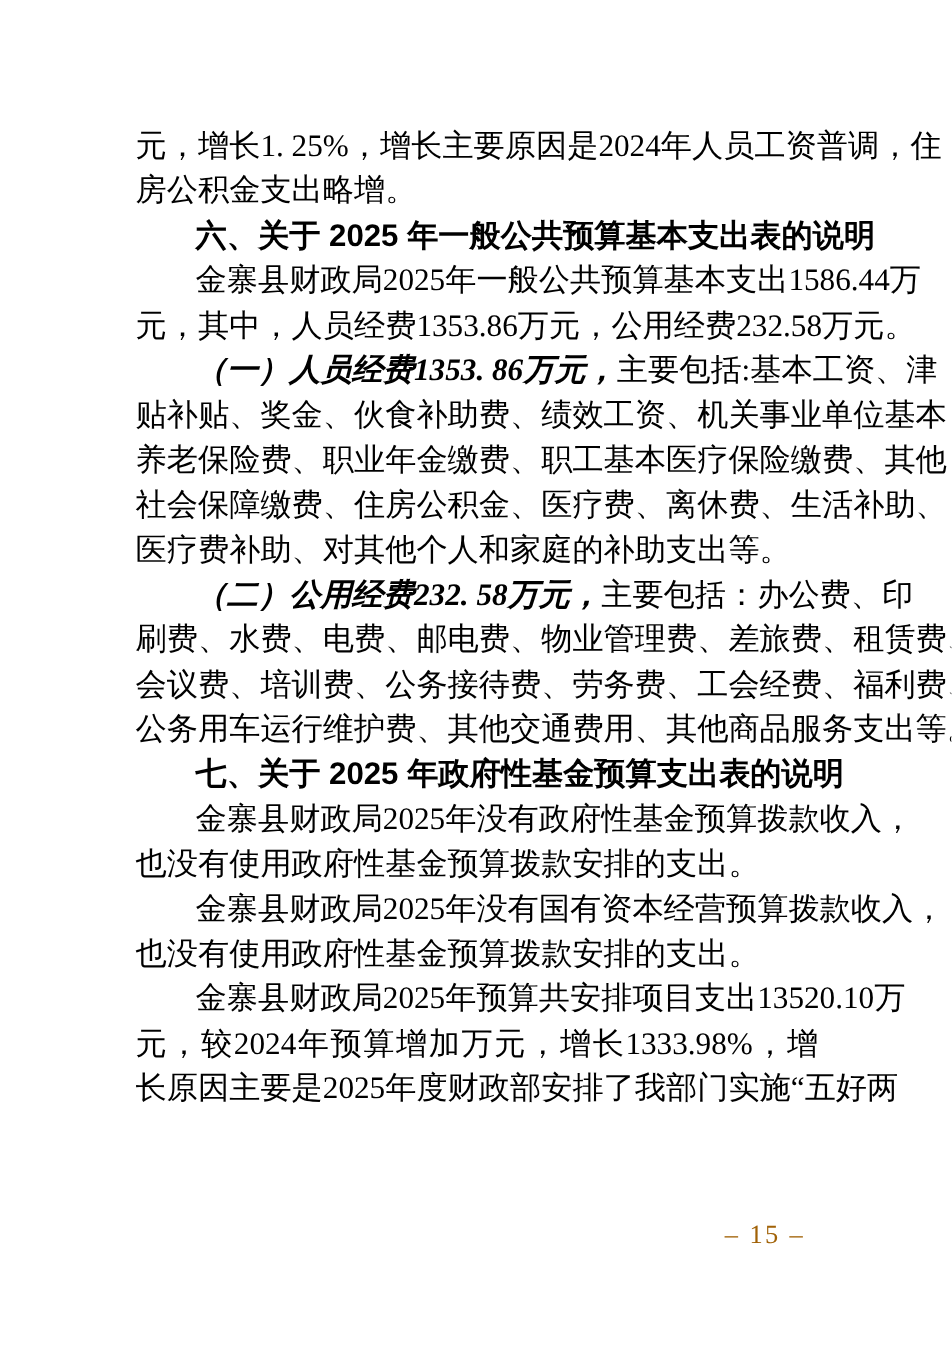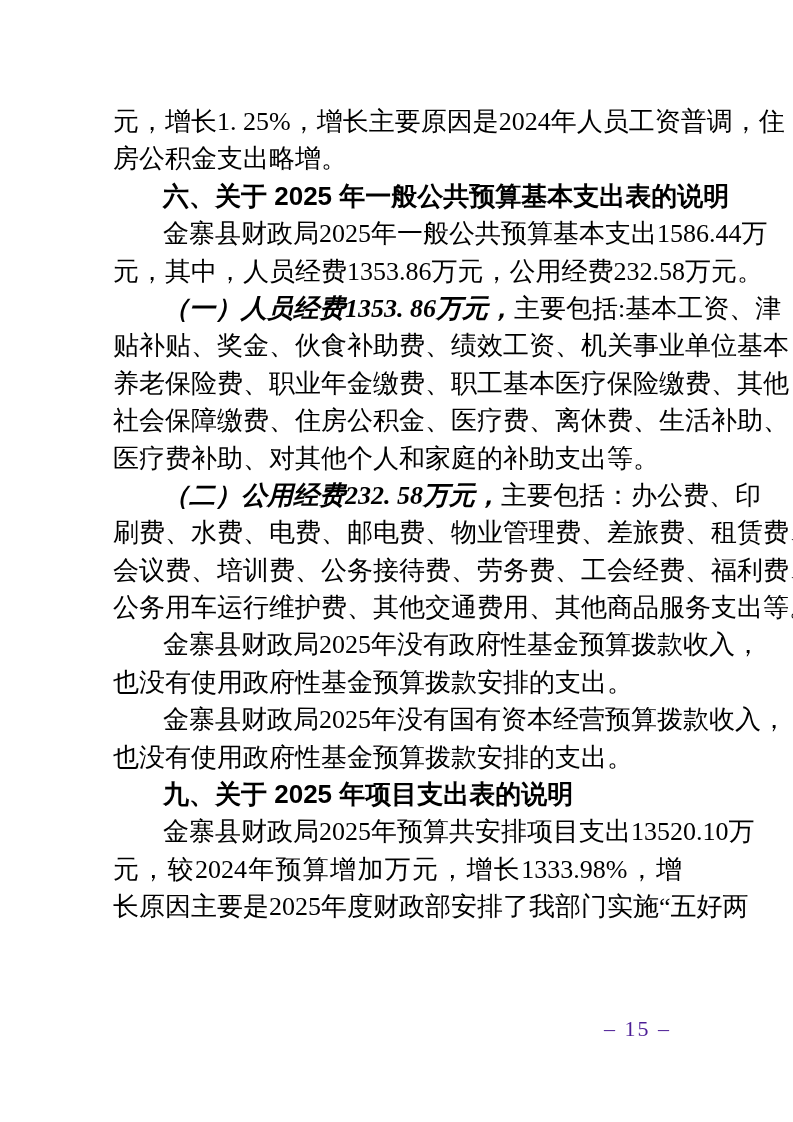--- a/index.html
+++ b/index.html
@@ -44,21 +44,21 @@
     font-weight: 700;
     font-style: italic; 
   }
   .page-number {
     position: absolute;
     top: 1016px;
     left: 604px;
     font-size: 22px;
     line-height: 26px;
     letter-spacing: 2px;
-    color: #4c1d95;
+    color: #a16207;
     font-family: "Liberation Serif", "DejaVu Serif", serif;
   }
 </style>
 </head>
 <body>
 
 <div class="page">
   <div class="content">
       <div class="line body just">
         <span>元</span>
@@ -345,20 +345,21 @@
         <span>他</span>
         <span>商</span>
         <span>品</span>
         <span>服</span>
         <span>务</span>
         <span>支</span>
         <span>出</span>
         <span>等</span>
         <span>。</span>
       </div>
+      <div class="line heading ind"><span>七、关于 2025 年政府性基金预算支出表的说明</span></div>
       <div class="line body just ind">
         <span>金</span>
         <span>寨</span>
         <span>县</span>
         <span>财</span>
         <span>政</span>
         <span>局</span>
         <span> 2025 </span>
         <span>年</span>
         <span>没</span>
@@ -396,21 +397,20 @@
         <span>营</span>
         <span>预</span>
         <span>算</span>
         <span>拨</span>
         <span>款</span>
         <span>收</span>
         <span>入</span>
         <span>，</span>
       </div>
       <div class="line body"><span>也没有使用政府性基金预算拨款安排的支出。</span></div>
-      <div class="line heading ind"><span>九、关于 2025 年项目支出表的说明</span></div>
       <div class="line body just ind">
         <span>金</span>
         <span>寨</span>
         <span>县</span>
         <span>财</span>
         <span>政</span>
         <span>局</span>
         <span> 2025 </span>
         <span>年</span>
         <span>预</span>

